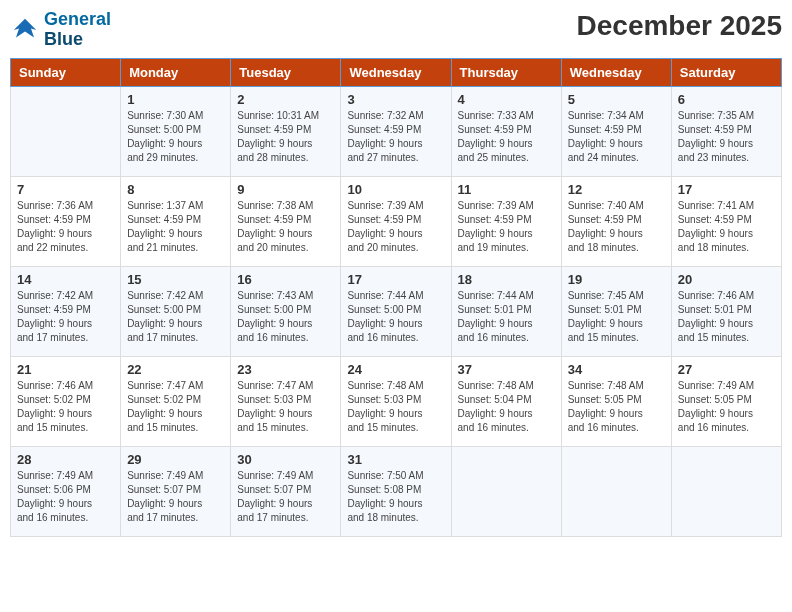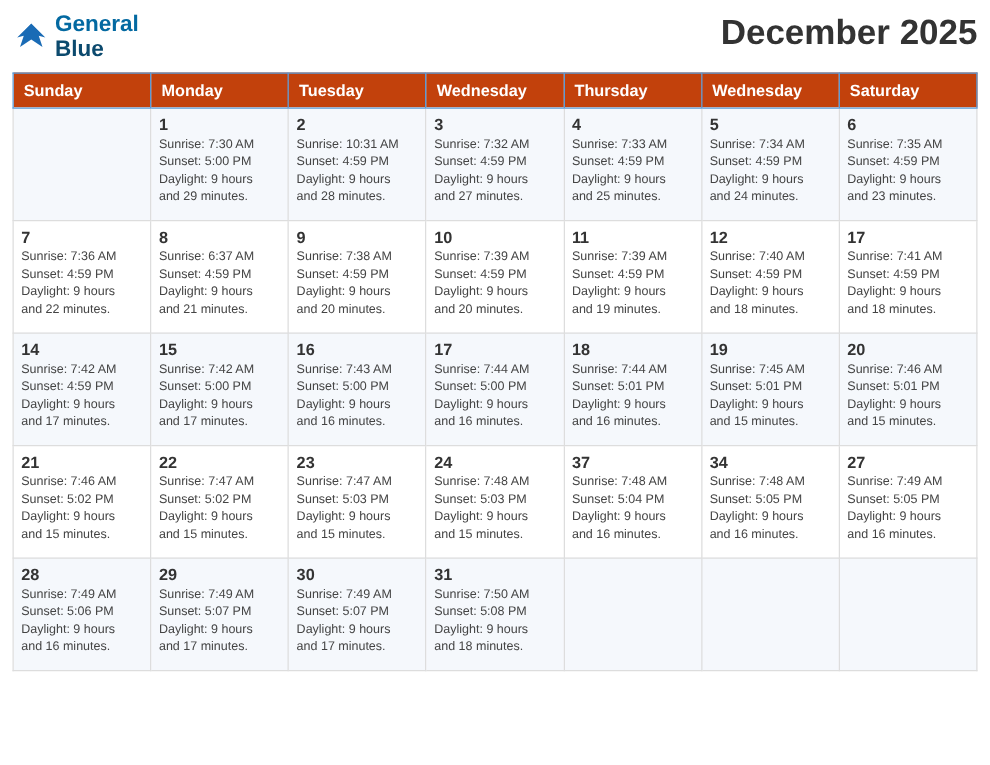--- a/index.html
+++ b/index.html
@@ -167,21 +167,21 @@
       <tr>
         <td>
           <span class="day-num">7</span>
           <div class="day-info">Sunrise: 7:36 AM</div>
           <div class="day-info">Sunset: 4:59 PM</div>
           <div class="day-info">Daylight: 9 hours</div>
           <div class="day-info">and 22 minutes.</div>
         </td>
         <td>
           <span class="day-num">8</span>
-          <div class="day-info">Sunrise: 6:37 AM</div>
+          <div class="day-info">Sunrise: 1:37 AM</div>
           <div class="day-info">Sunset: 4:59 PM</div>
           <div class="day-info">Daylight: 9 hours</div>
           <div class="day-info">and 21 minutes.</div>
         </td>
         <td>
           <span class="day-num">9</span>
           <div class="day-info">Sunrise: 7:38 AM</div>
           <div class="day-info">Sunset: 4:59 PM</div>
           <div class="day-info">Daylight: 9 hours</div>
           <div class="day-info">and 20 minutes.</div>

